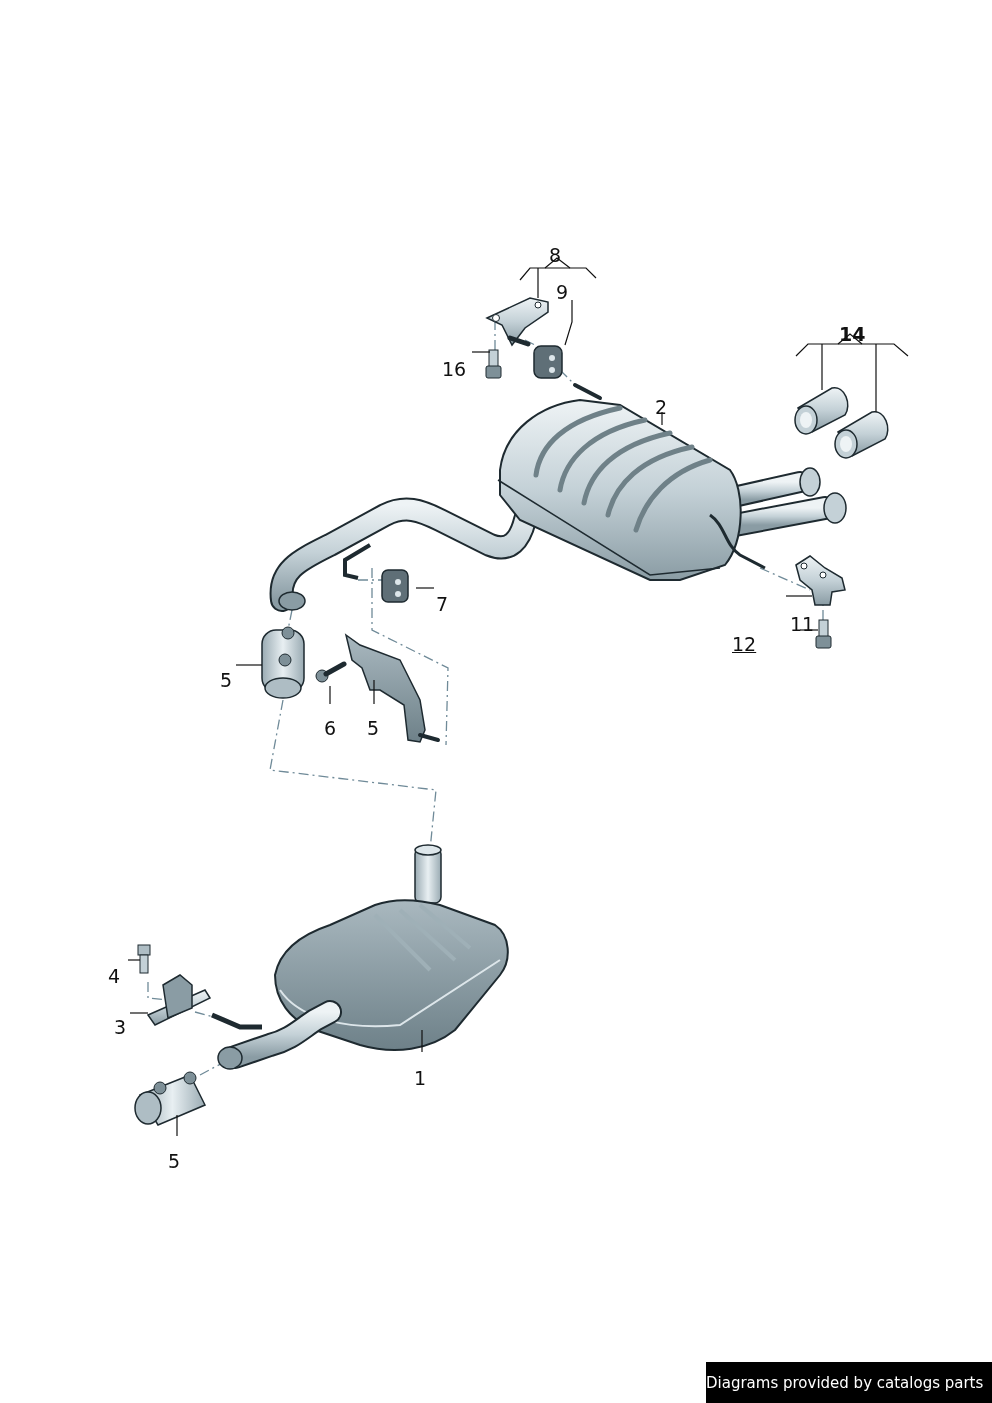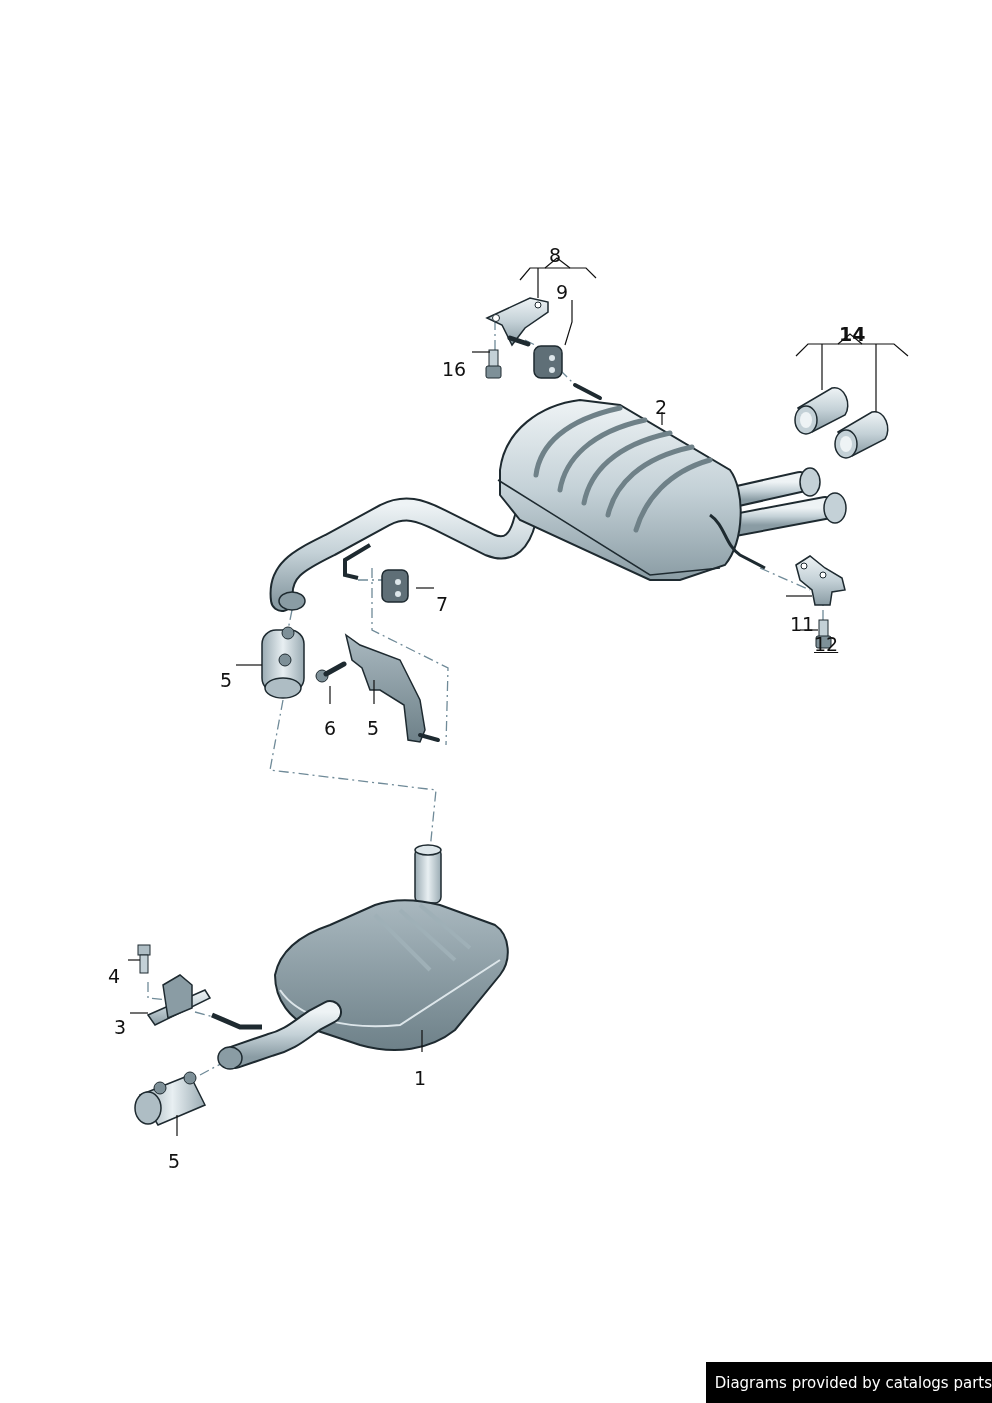--- a/index.html
+++ b/index.html
@@ -2,21 +2,21 @@
 <html><head>
 <meta charset="utf-8">
 <style>
   html, body { margin: 0; padding: 0; background: #ffffff; }
   body { width: 992px; height: 1403px; position: relative; overflow: hidden;
          font-family: "DejaVu Sans", "Liberation Sans", sans-serif; }
   #diagram { position: absolute; left: 0; top: 0; width: 992px; height: 1403px; }
   .callout { position: absolute; font-size: 19px; color: #111; line-height: 1; }
   .footer-banner { position: absolute; left: 706px; top: 1362px; width: 286px; height: 41px;
                    background: #000; color: #fff; font-size: 15px;
-                   display: flex; align-items: center; justify-content: flex-end; }
+                   display: flex; align-items: center; justify-content: flex-start; }
 </style>
 </head>
 <body>
 
 <svg id="diagram" viewBox="0 0 992 1403" xmlns="http://www.w3.org/2000/svg">
   <defs>
     <linearGradient id="metal" x1="0" y1="0" x2="0" y2="1">
       <stop offset="0" stop-color="#eef3f5"></stop>
       <stop offset="0.5" stop-color="#c4d1d7"></stop>
       <stop offset="1" stop-color="#8a9ca4"></stop>
@@ -197,21 +197,21 @@
   </g>
 </svg>
 
 <span class="callout" style="left:549px;top:246px;">8</span>
 <span class="callout" style="left:556px;top:283px;">9</span>
 <span class="callout" style="left:442px;top:360px;">16</span>
 <span class="callout" style="left:655px;top:398px;">2</span>
 <span class="callout" style="left:839px;top:325px;font-weight:bold;">14</span>
 <span class="callout" style="left:436px;top:595px;">7</span>
 <span class="callout" style="left:758px;top:615px;margin-left:32px;">11</span>
-<span class="callout" style="left:814px;top:635px;text-decoration:underline;">12</span>
+<span class="callout" style="left:732px;top:635px;text-decoration:underline;">12</span>
 <span class="callout" style="left:220px;top:671px;">5</span>
 <span class="callout" style="left:324px;top:719px;">6</span>
 <span class="callout" style="left:367px;top:719px;">5</span>
 <span class="callout" style="left:108px;top:967px;">4</span>
 <span class="callout" style="left:114px;top:1018px;">3</span>
 <span class="callout" style="left:414px;top:1069px;">1</span>
 <span class="callout" style="left:168px;top:1152px;">5</span>
 
 <div class="footer-banner">
   <span>Diagrams provided by catalogs parts</span>

